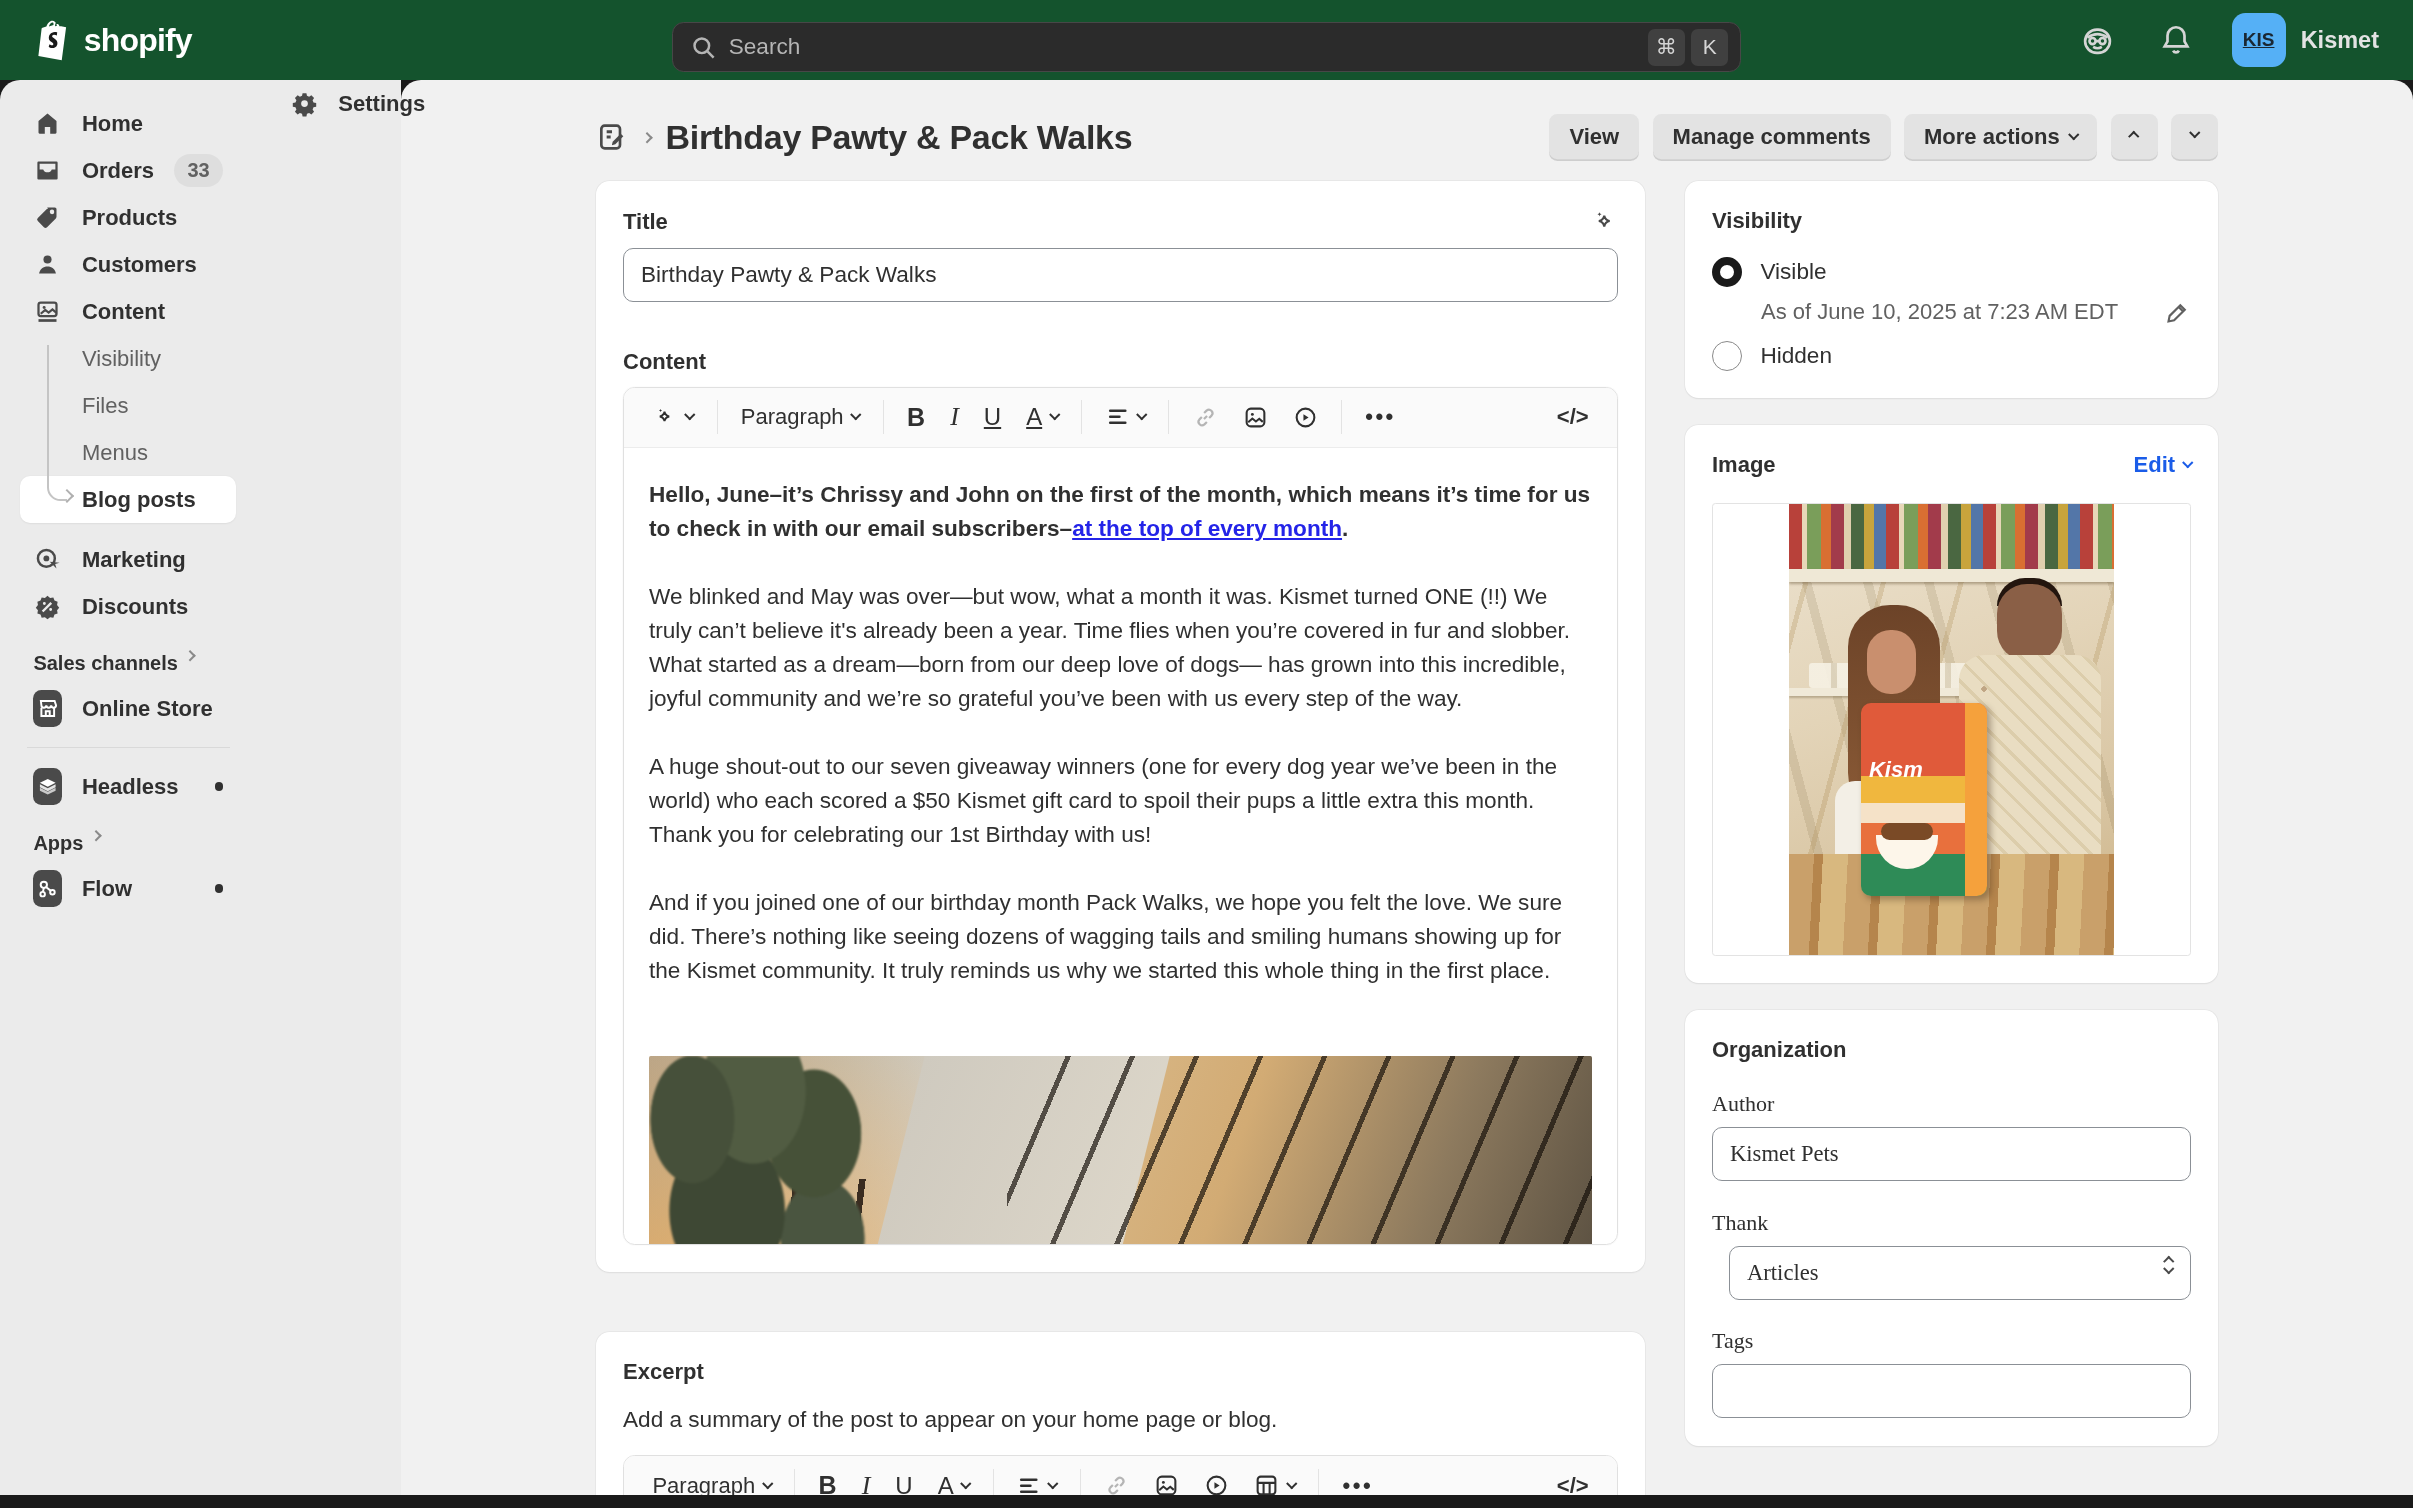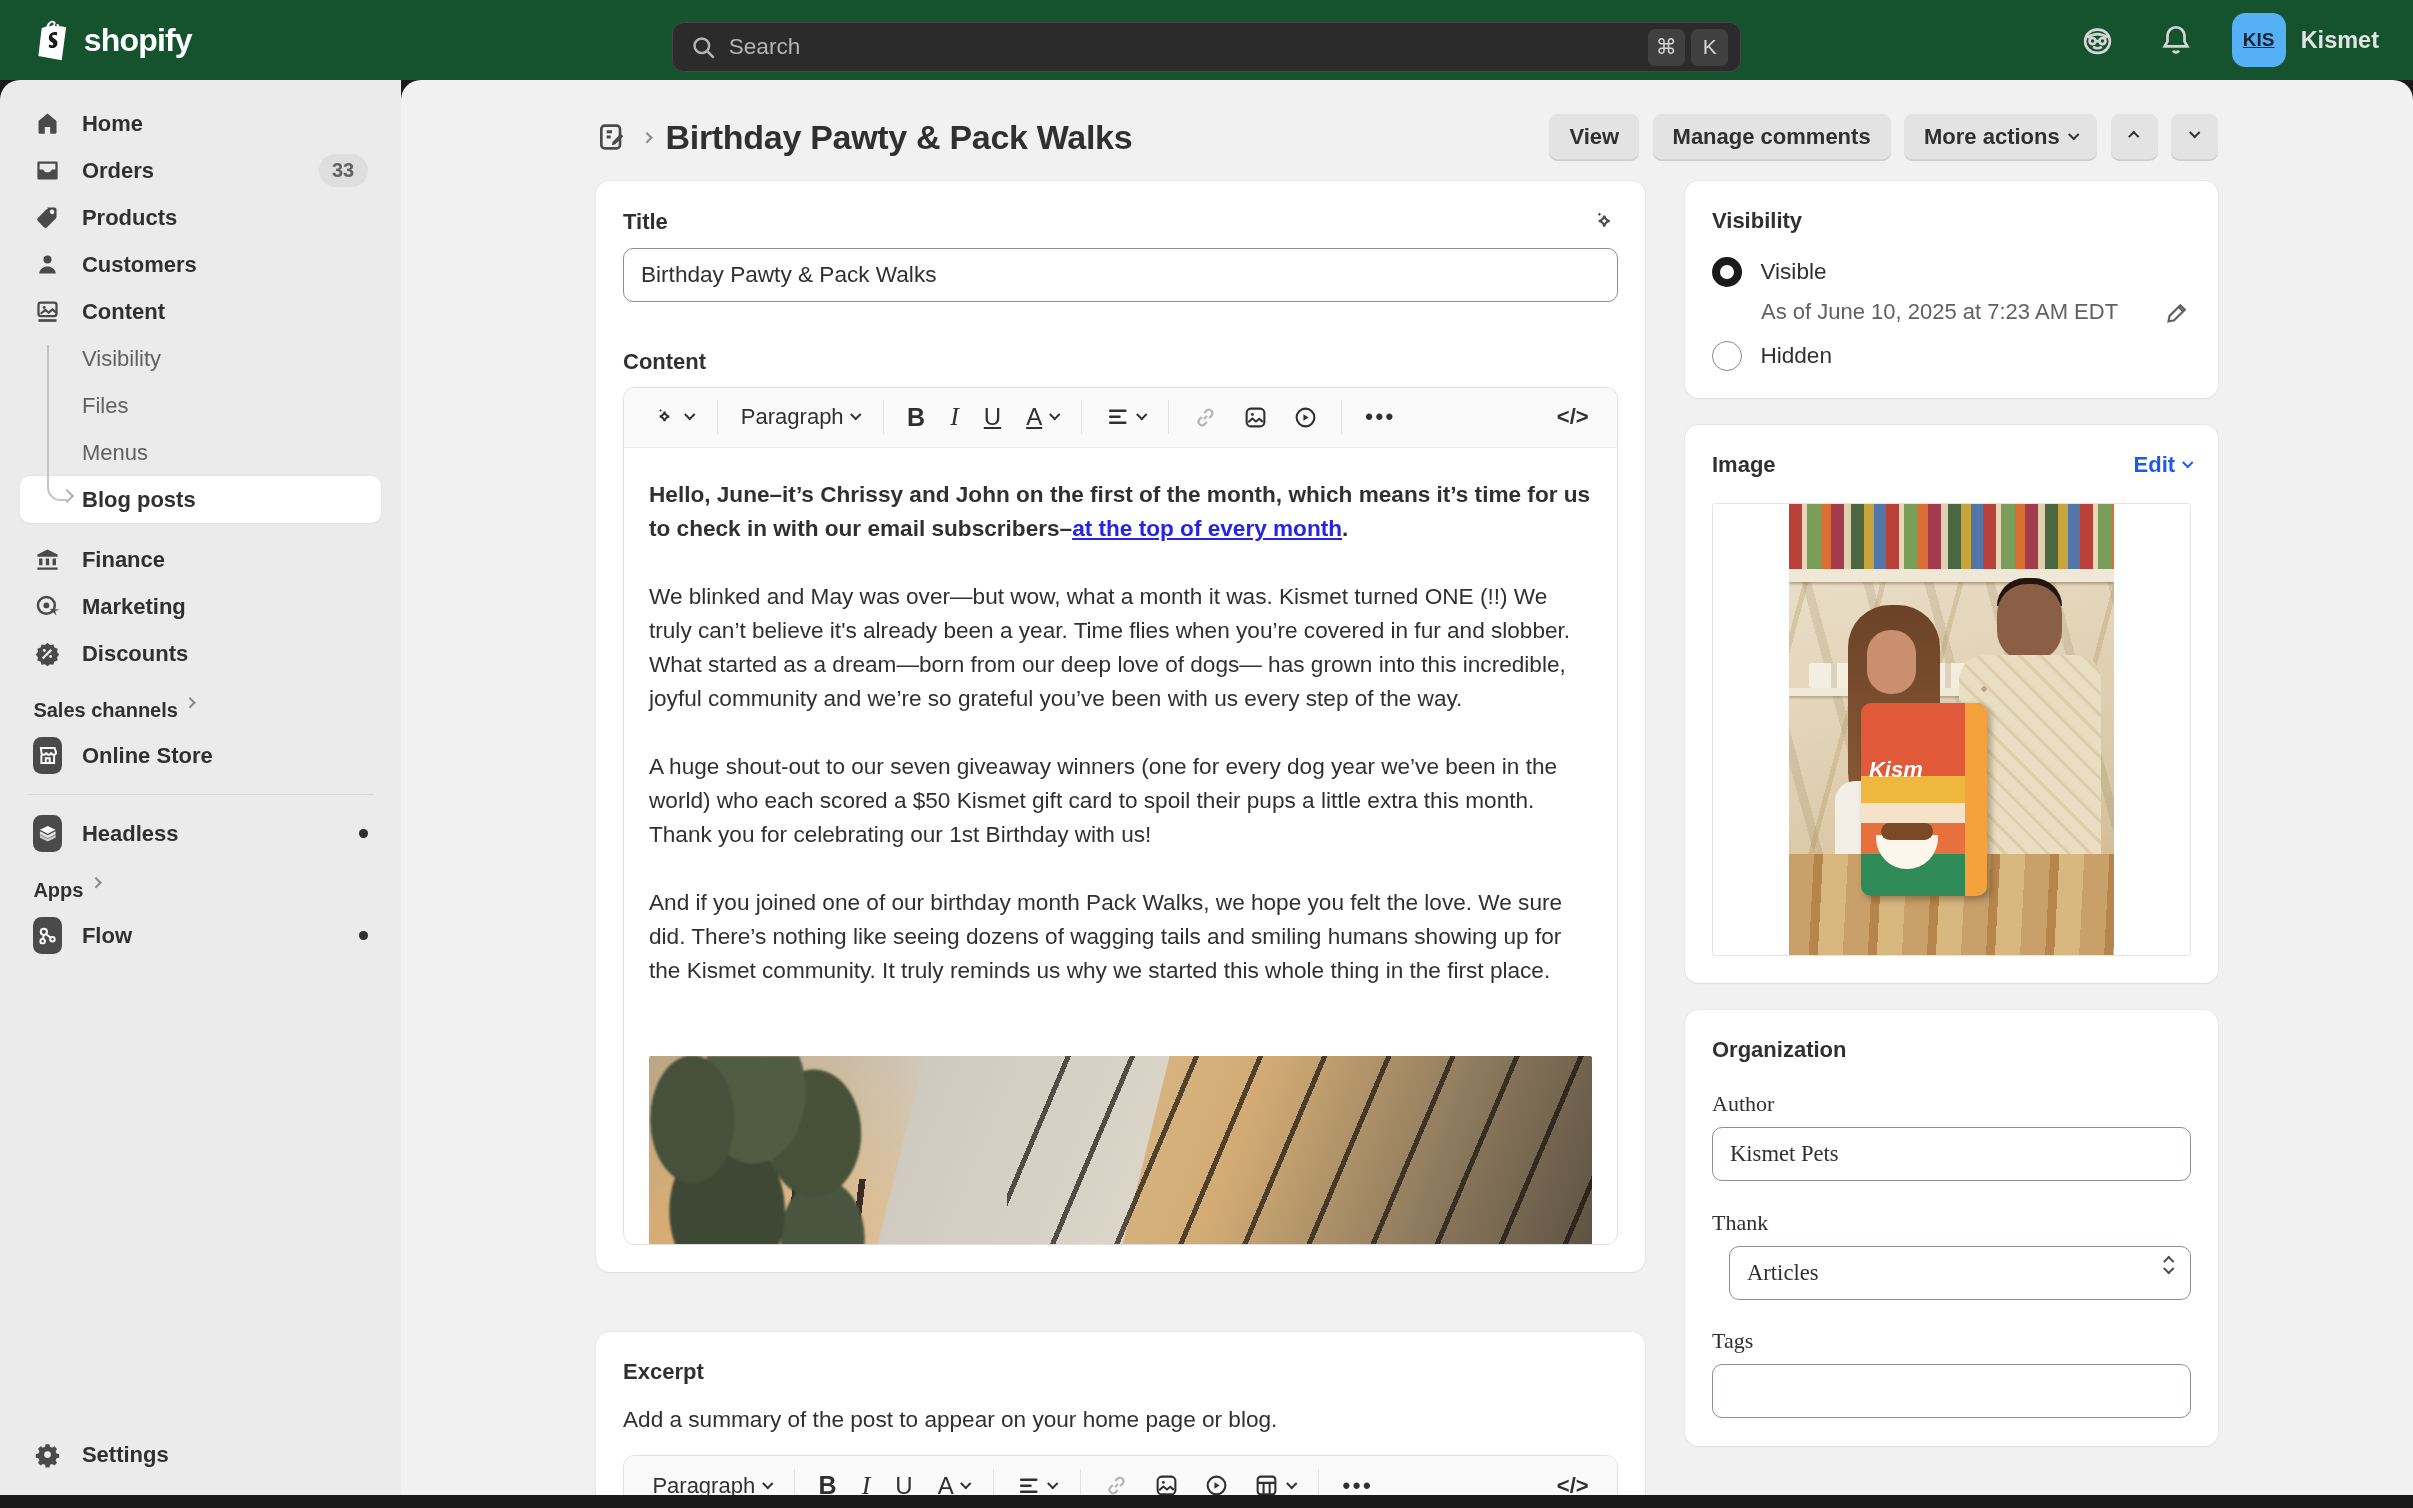--- a/index.html
+++ b/index.html
@@ -15,21 +15,21 @@
   .searchbar .ph { color:#b5b5b5; font-size:22.6px; margin-left:11.7px; flex:1; }
   .kbd { background:#404040; color:#d5d5d5; border-radius:6.7px; min-width:37px; height:37px; display:flex; align-items:center; justify-content:center; font-size:21px; margin-left:6.7px; }
   .top-right { position:absolute; right:34px; display:flex; align-items:center; gap:32px; }
   .top-iconbtn { width:47px; height:47px; display:flex; align-items:center; justify-content:center; border-radius:10px; }
   .userchip { display:flex; align-items:center; gap:15px; }
   .avatar { width:54px; height:54px; border-radius:13.4px; background:#55b0f6; color:#1a2733; font-size:19px; font-weight:600; display:flex; align-items:center; justify-content:center;text-decoration:underline; }
   .username { color:#e3e3e3; font-size:23.5px; font-weight:600; }
 
   
   .canvas { display:flex; height:1415px; background:#1a1a1a; }
-  .sidebar { width:401px; background:#ebebeb; border-radius:20px 0 0 0; position:relative; display:flex; flex-direction:column; }
+  .sidebar { width:401px; background:#ebebeb; border-radius:20px 0 0 0; position:relative; display:flex; flex-direction:row; }
   .main-area { flex:1; background:#f1f1f1; border-radius:20px 20px 0 0; overflow:hidden; }
 
   
   .nav { padding:20px 20px 0 20px; position:relative; flex:1; }
   .nav-item { display:flex; align-items:center; height:47px; border-radius:10px; padding:0 13.4px; gap:20px; cursor:pointer; }
   .nav-item .ic { width:28.5px; display:flex; justify-content:center; }
   .nav-item .lbl { font-size:22px; font-weight:600; color:#303030; flex:1; }
   .nav-sub { padding-left:62px; }
   .nav-sub .lbl { font-weight:450; color:#616161; }
   .nav-item.selected { background:#ffffff; box-shadow:0 0.8px 1.7px rgba(0,0,0,.06); }
@@ -277,28 +277,20 @@
       </div>
       <div class="nav-item nav-sub selected">
         <span class="lbl">Blog posts</span>
       </div>
       <div class="tree-elbow"></div>
       <span class="tree-arrow"><span class="chev right"></span></span>
 
       <div class="nav-gap"></div>
       <div class="nav-item">
         <span class="ic">
-            <svg width="27" height="27" viewBox="0 0 24 24" fill="#4a4a4a">
-              <path d="M12 3l9 4.5v2H3v-2zM4.5 11h3v6h-3zm6 0h3v6h-3zm6 0h3v6h-3zM3 19h18v2H3z"></path>
-            </svg>
-          </span>
-        <span class="lbl">Finance</span>
-      </div>
-      <div class="nav-item">
-        <span class="ic">
             <svg width="27" height="27" viewBox="0 0 24 24" fill="none" stroke="#4a4a4a" stroke-width="2.2">
               <circle cx="11" cy="11" r="7.5"></circle>
               <circle cx="11" cy="11" r="2.6" fill="#4a4a4a" stroke="none"></circle>
               <path d="M14 14l6 6-1.2-4 4-1.2z" fill="#4a4a4a" stroke="none"></path>
             </svg>
           </span>
         <span class="lbl">Marketing</span>
       </div>
       <div class="nav-item">
         <span class="ic">

